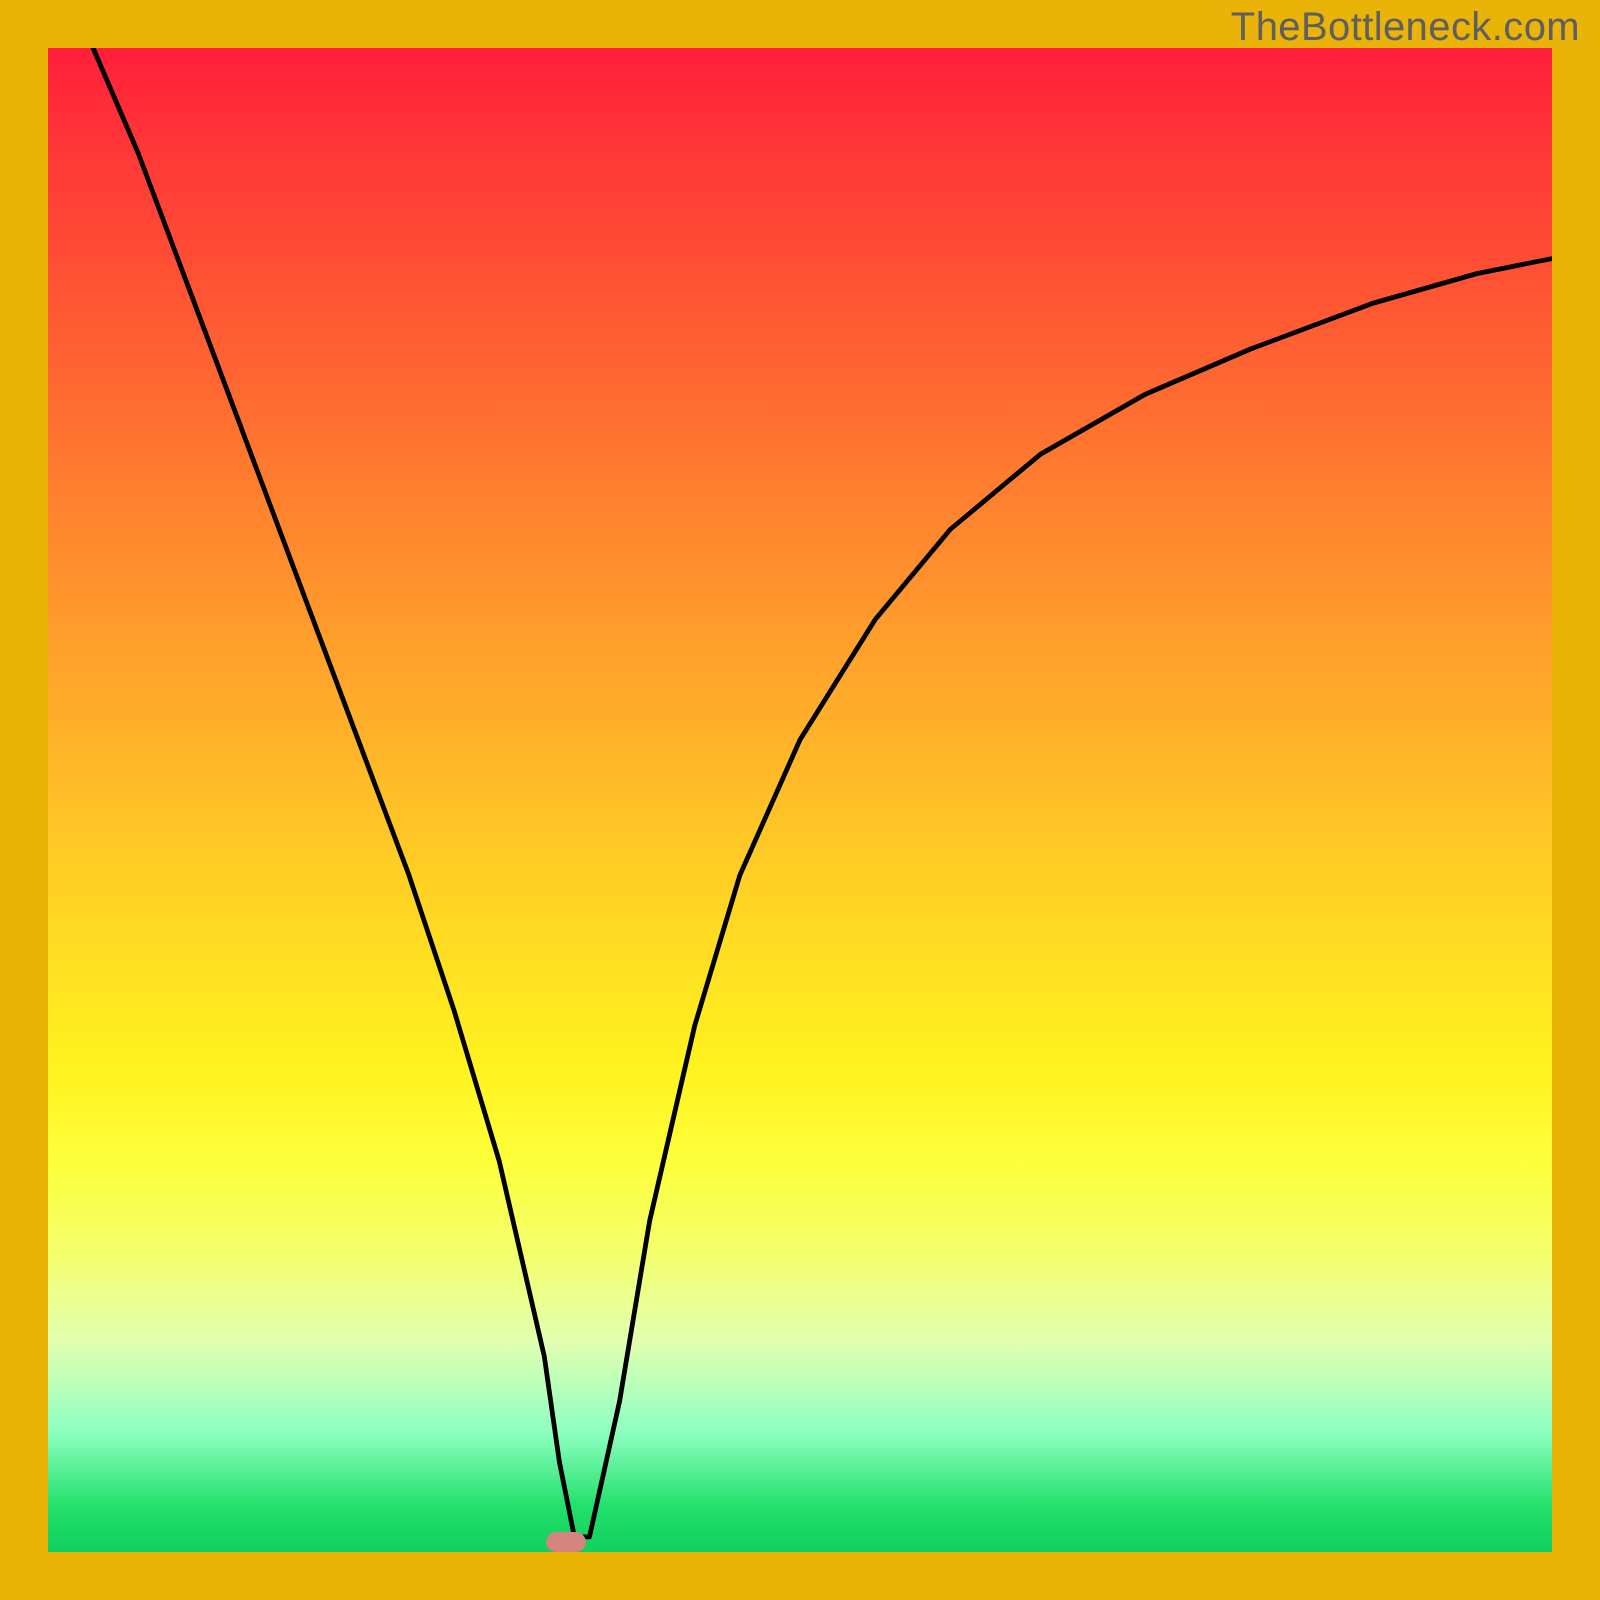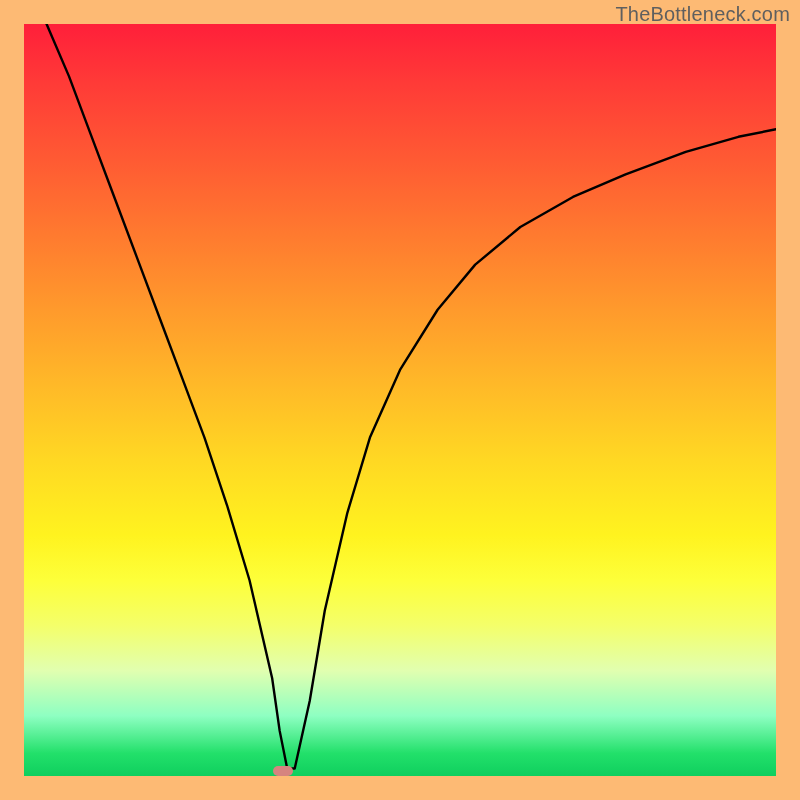--- a/index.html
+++ b/index.html
@@ -9,21 +9,21 @@
     background: #000;
     position: relative;
     font-family: Arial, sans-serif;
   }
   .frame {
     position: absolute;
     top: 0;
     left: 0;
     width: 800px;
     height: 800px;
-    background: #fdba74;
+    background: #eab308;
   }
   .plot-area {
     position: absolute;
     top: 24px;
     left: 24px;
     width: 752px;
     height: 752px;
     background: linear-gradient(to bottom,
       #ff1f3a 0%,
       #ff3b37 8%,

